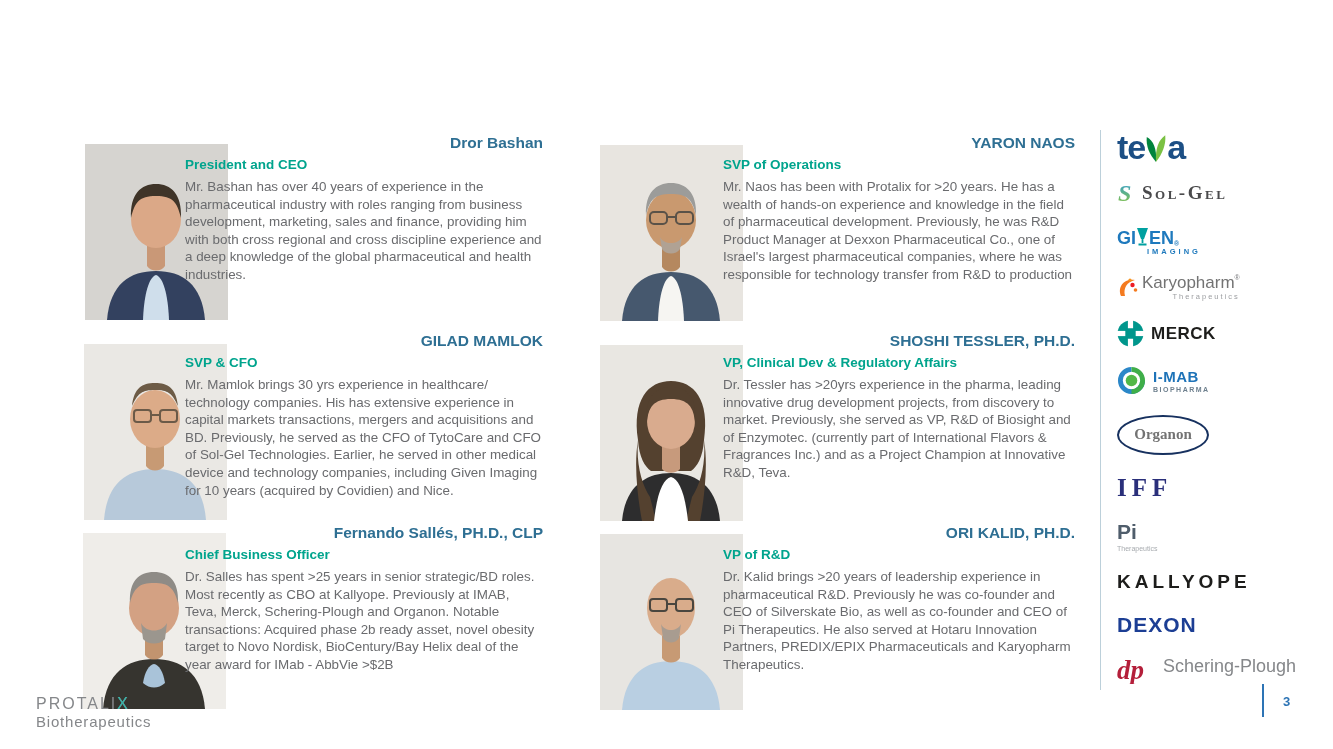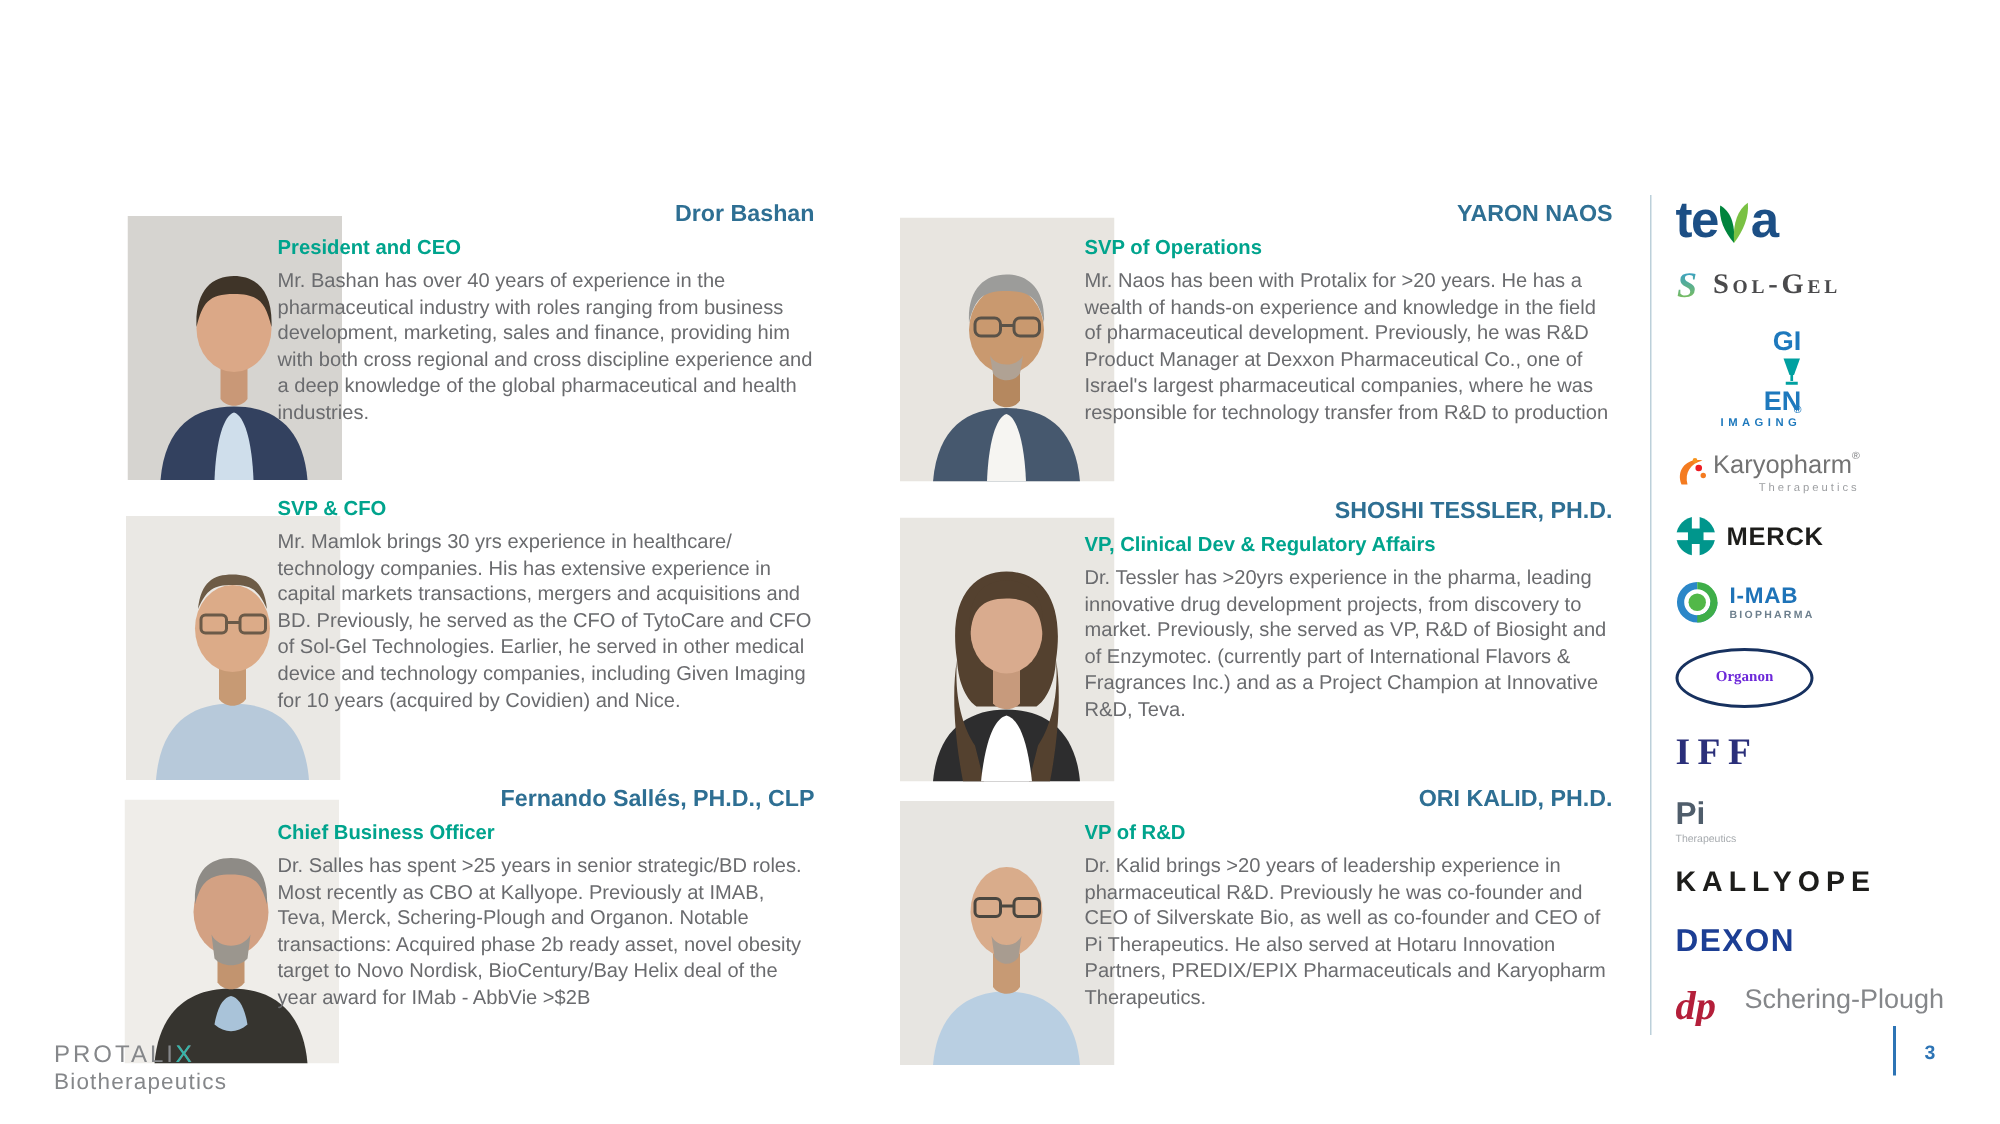--- a/index.html
+++ b/index.html
@@ -29,39 +29,39 @@
          display:flex;flex-direction:column;justify-content:space-between;align-items:flex-start;}
   .logo{display:flex;align-items:center;gap:7px;}
 
   .teva-word{font-size:34px;font-weight:700;color:#1c4f85;letter-spacing:-1px;display:flex;align-items:flex-end;line-height:30px;}
   .teva-leaf{margin:0 -1px -2px -1px;}
 
   .solgel-text{font-family:"Liberation Serif",serif;font-variant:small-caps;font-size:19px;
                letter-spacing:2.5px;color:#4a4a4c;font-weight:600;}
 
   .given{display:flex;flex-direction:column;line-height:1;}
-  .given-main{display:flex;align-items:flex-end;font-size:18px;font-weight:800;color:#1e79bd;flex-direction:column;}
+  .given-main{display:flex;align-items:flex-end;font-size:18px;font-weight:800;color:#1e79bd;}
   .given-reg{font-size:7px;vertical-align:top;margin-top:-6px;}
   .given-sub{font-size:7.5px;font-weight:700;color:#1e79bd;letter-spacing:3px;margin:1px 0 0 30px;}
 
   .karyo{display:flex;align-items:center;gap:4px;}
   .karyo-block{display:inline-block;text-align:right;line-height:1;}
   .karyo-main{font-size:17px;color:#737373;font-weight:500;margin-top:42px;}
   .karyo-reg{font-size:7px;vertical-align:top;color:#77787b;}
   .karyo-sub{font-size:7.5px;color:#9c9ea1;letter-spacing:2px;margin-top:2px;}
 
   .merck-text{font-size:17px;font-weight:800;color:#1d1d1b;letter-spacing:0.5px;}
 
   .imab-block{display:inline-block;line-height:1;}
   .imab-main{font-size:15px;font-weight:800;color:#1e73b8;letter-spacing:0.5px;}
   .imab-sub{font-size:7px;font-weight:700;color:#6d7f8d;letter-spacing:1.5px;margin-top:2px;}
 
   .organon{width:88px;height:36px;border:2.5px solid #17315f;border-radius:50%;
            display:flex;align-items:center;justify-content:center;
-           font-family:"Liberation Serif",serif;font-size:10px;font-weight:700;color:#6d28d9;}
+           font-family:"Liberation Serif",serif;font-size:15px;font-weight:700;color:#737373;}
 
   .iff-text{font-family:"Liberation Serif",serif;font-size:25px;font-weight:900;
             color:#2a2f7a;letter-spacing:5px;}
 
   .pi-block{display:inline-block;line-height:1;}
   .pi-main{font-size:21px;font-weight:600;color:#4f5d6b;}
   .pi-sub{font-size:7px;color:#a7abaf;margin-top:3px;}
 
   .kallyope-text{font-size:19px;font-weight:800;color:#1d1d1b;letter-spacing:4px;text-align:center;}
   .dexon-text{font-size:21px;font-weight:800;color:#1c3e94;letter-spacing:1px;}
@@ -167,20 +167,21 @@
     <p class="pname">Dror Bashan</p>
     <p class="prole">President and CEO</p>
     <p class="pbio">Mr. Bashan has over 40 years of experience in the pharmaceutical industry with roles ranging from business development, marketing, sales and finance, providing him with both cross regional and cross discipline experience and a deep knowledge of the global pharmaceutical and health industries.</p>
   </div>
   <div class="ptext p2t">
     <p class="pname">YARON NAOS</p>
     <p class="prole">SVP of Operations</p>
     <p class="pbio">Mr. Naos has been with Protalix for &gt;20 years.  He has a wealth of hands-on experience and knowledge in the field of pharmaceutical development. Previously, he was R&amp;D Product Manager at Dexxon Pharmaceutical Co., one of Israel's largest pharmaceutical companies, where he was responsible for technology transfer from R&amp;D to production</p>
   </div>
   <div class="ptext p3t">
+    <p class="pname">GILAD MAMLOK</p>
     <p class="prole">SVP &amp; CFO</p>
     <p class="pbio">Mr. Mamlok brings 30 yrs experience in healthcare/ technology companies. His has extensive experience in capital markets transactions, mergers and acquisitions and BD. Previously, he served as the CFO of TytoCare and CFO of Sol-Gel Technologies. Earlier, he served in other medical device and technology companies, including Given Imaging for 10 years (acquired by Covidien) and Nice.</p>
   </div>
   <div class="ptext p4t">
     <p class="pname">SHOSHI TESSLER, PH.D.</p>
     <p class="prole">VP, Clinical Dev &amp; Regulatory Affairs</p>
     <p class="pbio">Dr. Tessler has &gt;20yrs experience in the pharma, leading innovative drug development projects, from discovery to market. Previously, she served as VP, R&amp;D of Biosight and of Enzymotec. (currently part of International Flavors &amp; Fragrances Inc.) and as a Project Champion at Innovative R&amp;D, Teva.</p>
   </div>
   <div class="ptext p5t">
     <p class="pname">Fernando Sallés, PH.D., CLP</p>

